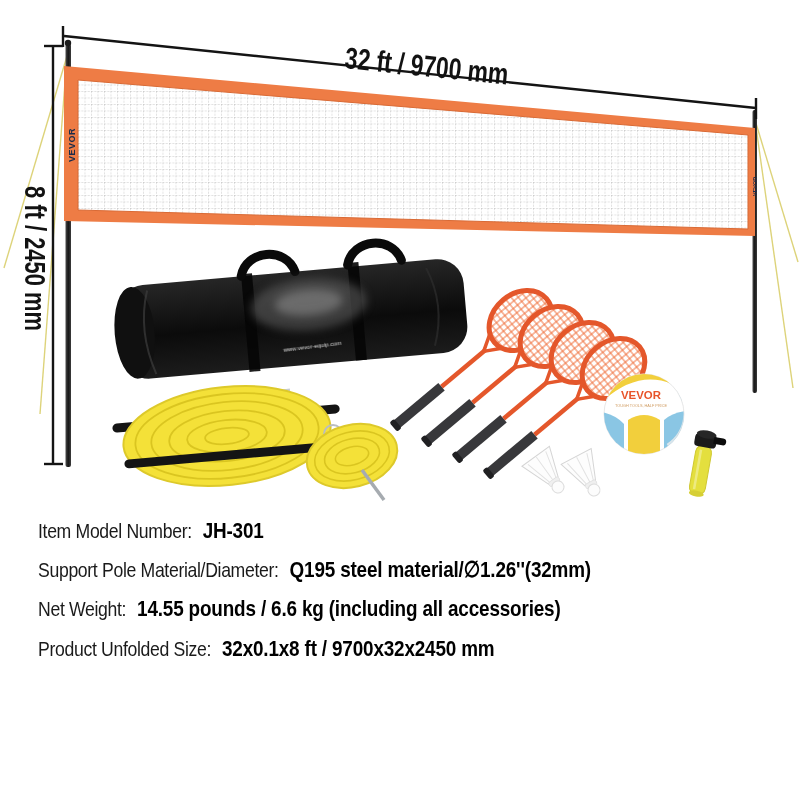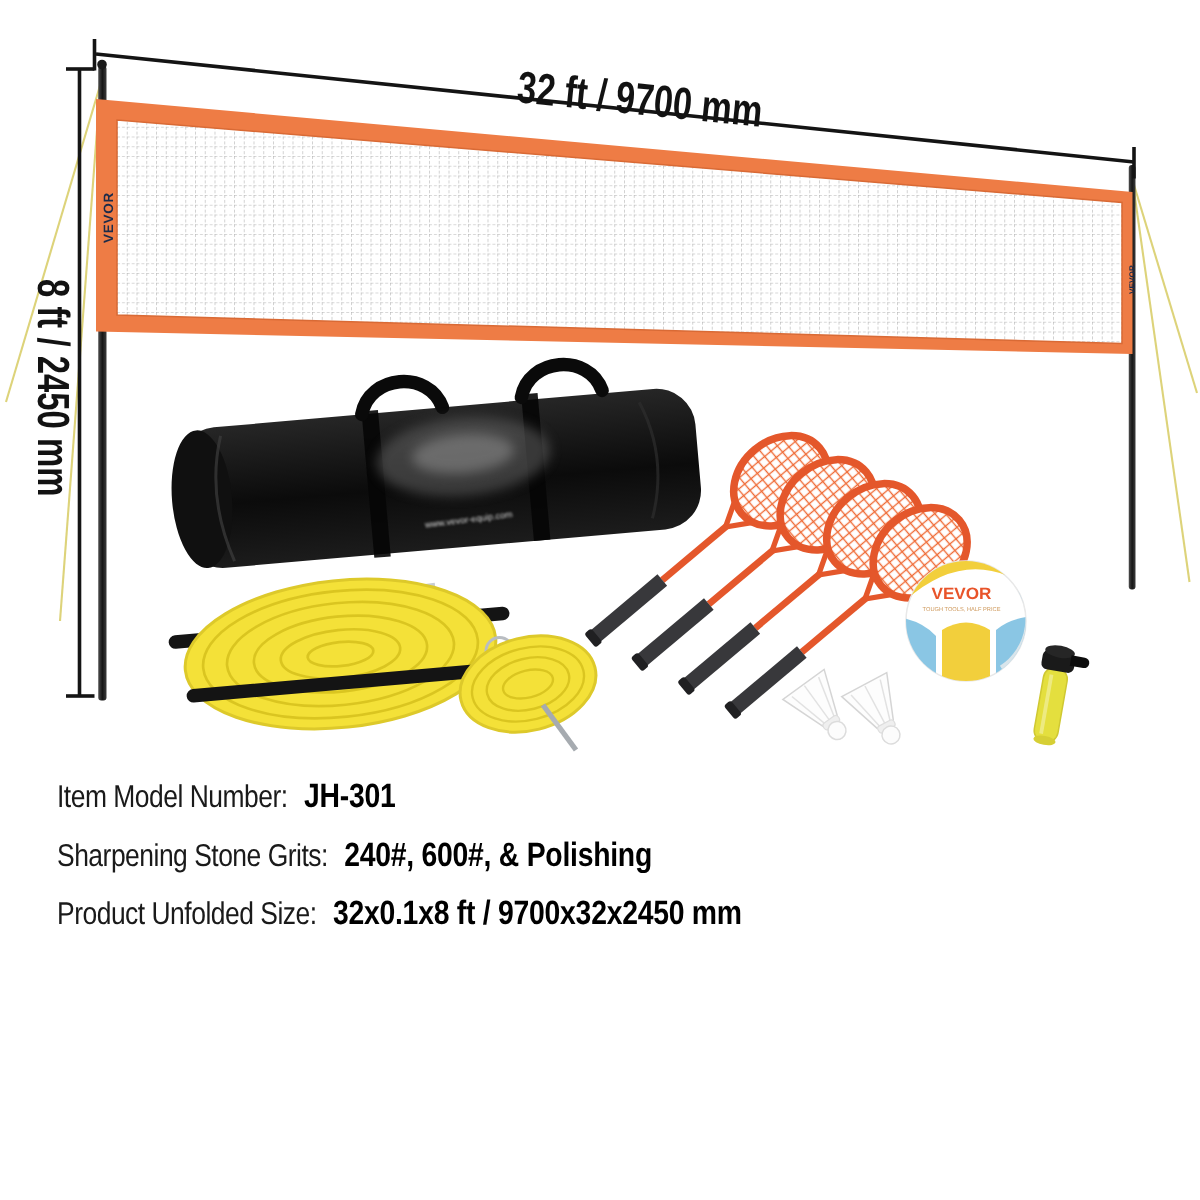--- a/index.html
+++ b/index.html
@@ -198,19 +198,22 @@
       <ellipse cx="0" cy="-33" rx="10" ry="4" fill="#262626"></ellipse>
       <path d="M8,-32 h9 a3.5,3.5 0 0 1 0,7 h-9 Z" fill="#0c0c0c"></path>
     </g>
   </svg>
 
   <div class="specs">
     <div class="spec-row">
       <span class="cond"><span class="lbl">Item Model Number:</span><span class="val">JH-301</span></span>
     </div>
     <div class="spec-row">
-      <span class="cond"><span class="lbl">Sharpening Stone Grits:</span><span class="val">240#, 600#, &amp; Polishing</span></span>
+      <span class="cond"><span class="lbl">Support Pole Material/Diameter:</span><span class="val">Q195 steel material/∅1.26''(32mm)</span></span>
+    </div>
+    <div class="spec-row">
+      <span class="cond"><span class="lbl">Net Weight:</span><span class="val">14.55 pounds / 6.6 kg (including all accessories)</span></span>
     </div>
     <div class="spec-row">
       <span class="cond"><span class="lbl">Product Unfolded Size:</span><span class="val">32x0.1x8 ft / 9700x32x2450 mm</span></span>
     </div>
   </div>
 </div>
 
 </body></html>

